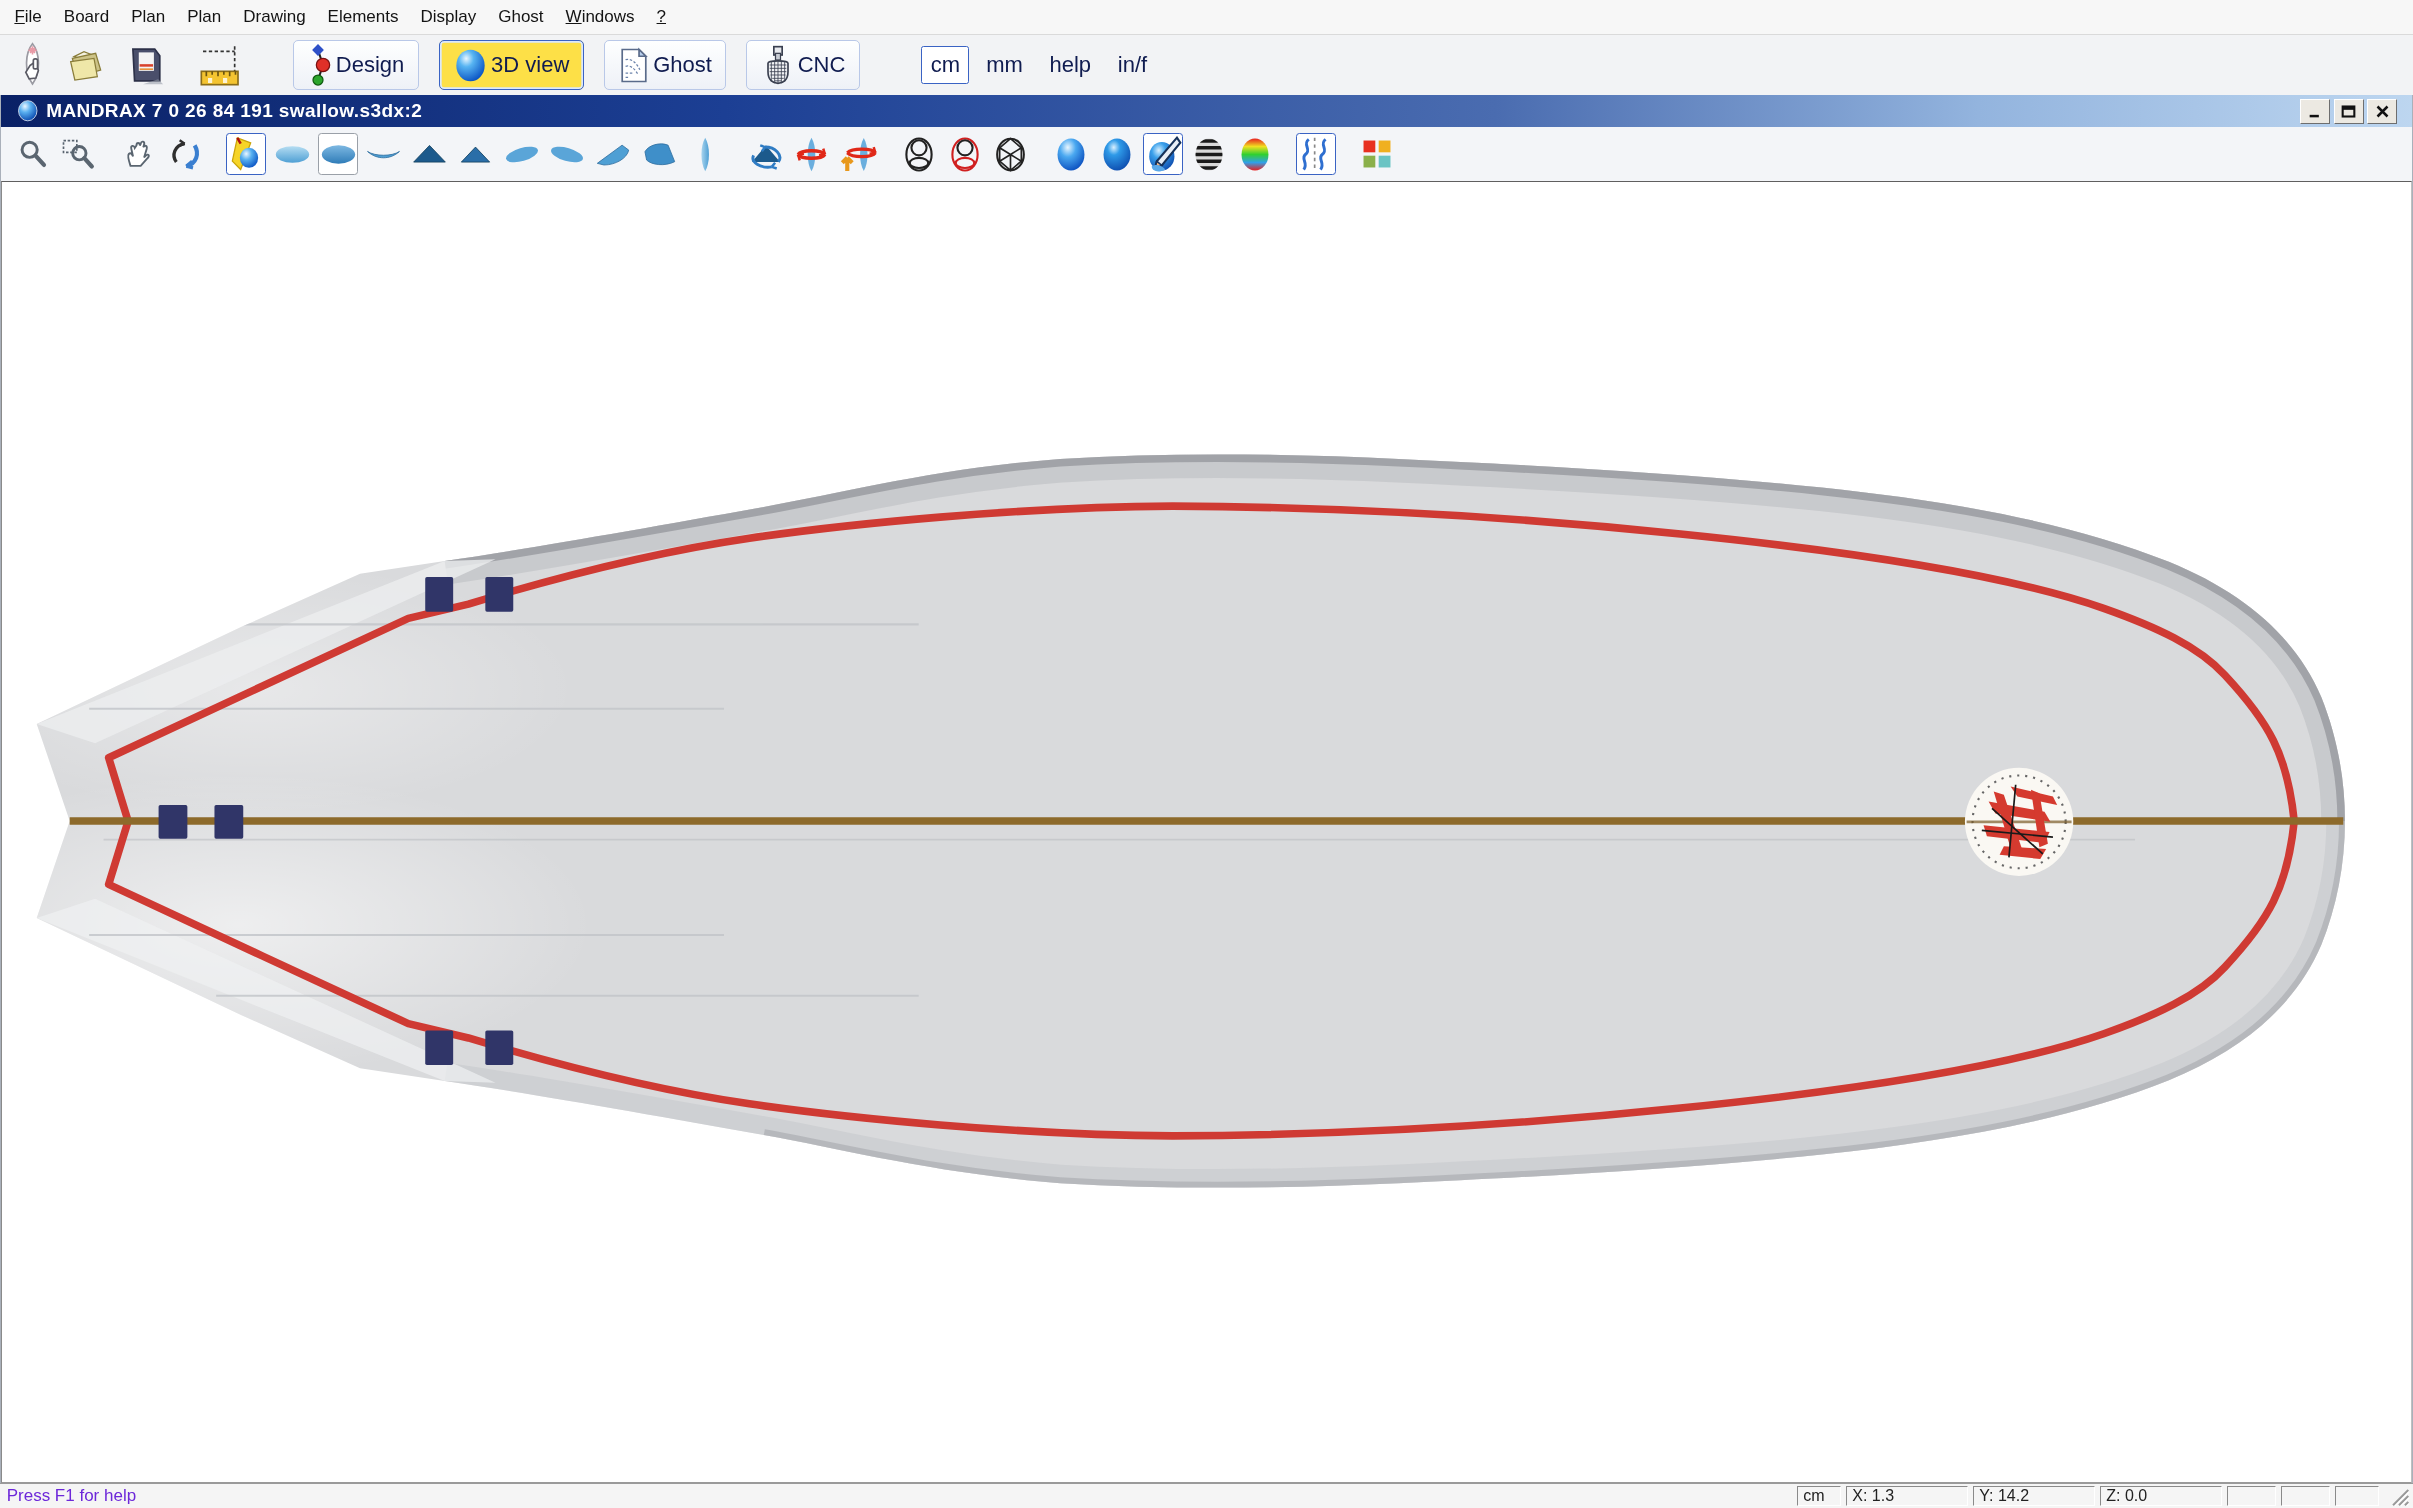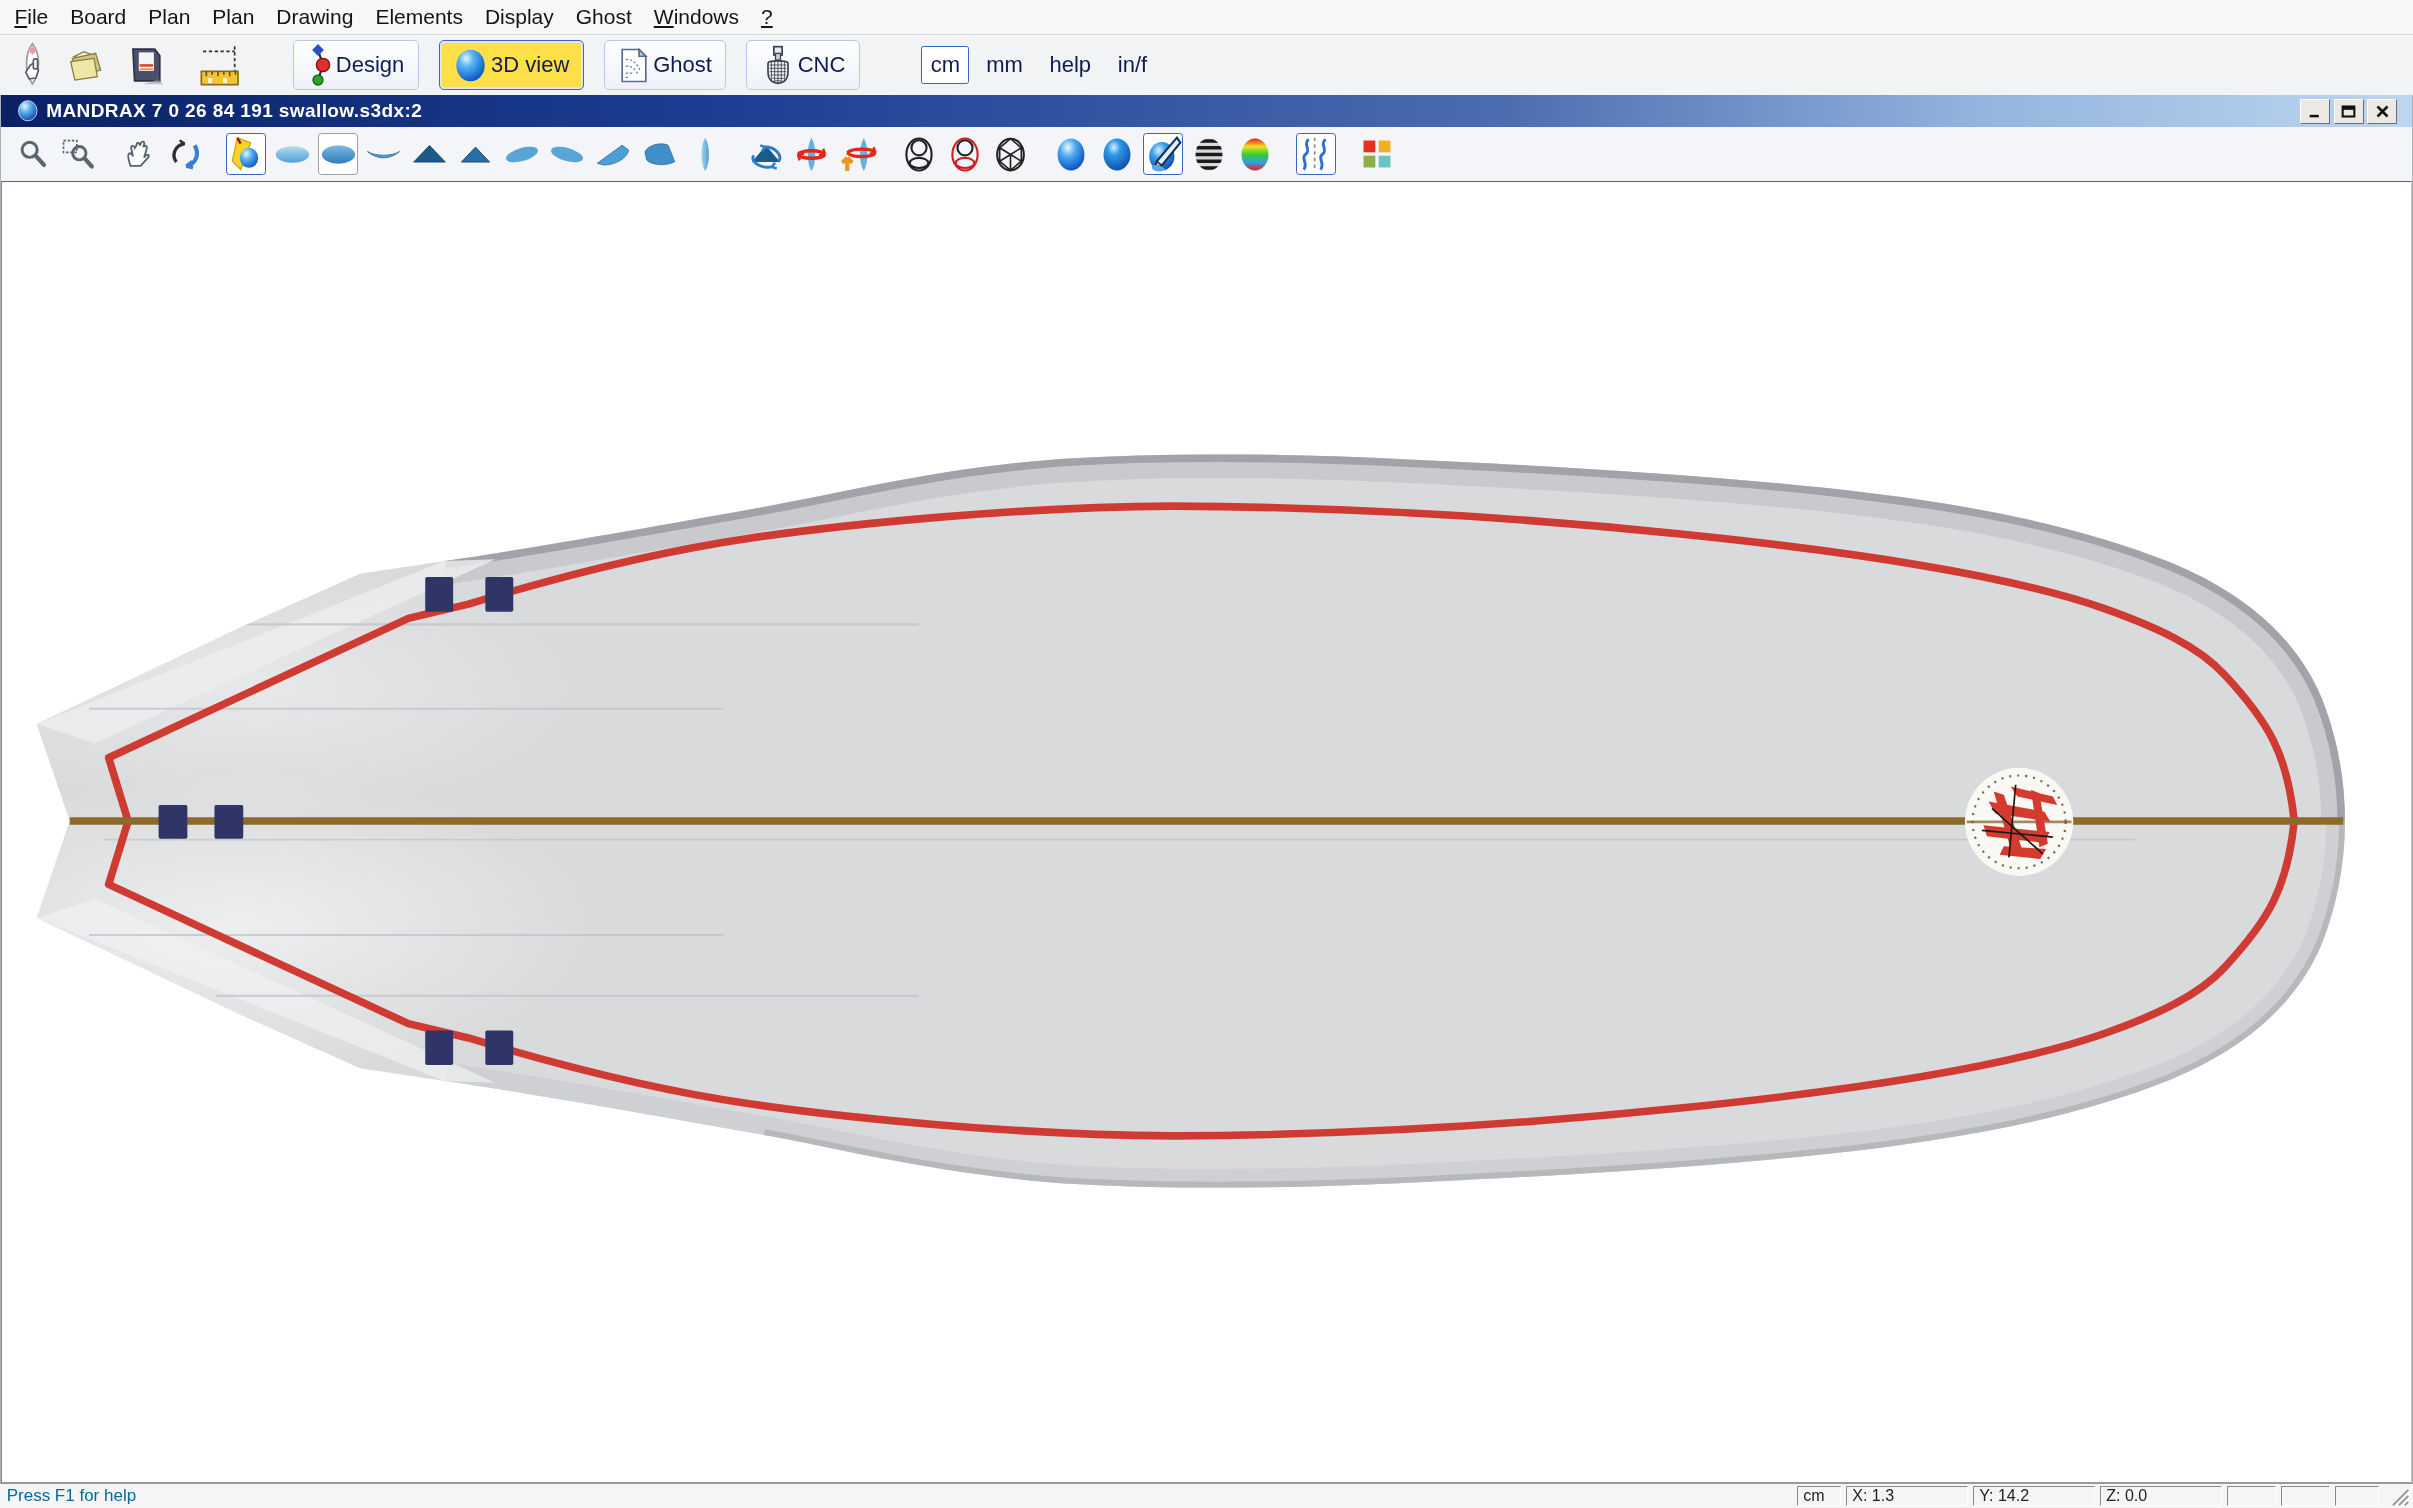--- a/index.html
+++ b/index.html
@@ -3,21 +3,21 @@
 <meta charset="utf-8">
 <style>
   * { margin:0; padding:0; box-sizing:border-box; }
   html,body { width:2413px; height:1508px; overflow:hidden; background:#ececec;
               font-family:"Liberation Sans", sans-serif; }
   .app { width:2413px; height:1508px; display:flex; flex-direction:column; background:#f0f0f0; }
 
   
   .menubar { height:35px; background:#f7f7f7; display:flex; align-items:center;
              padding-left:3.4px; border-bottom:0.8px solid #dadada; flex:0 0 auto; }
-  .menu-item { font-size:21px; color:#141414; padding:4.2px 11px; cursor:default; }
+  .menu-item { font-size:17px; color:#141414; padding:4.2px 11px; cursor:default; }
 
   
   .toolbar1 { height:60px; background:#f2f3f5; display:flex; align-items:center;
               padding-left:8.4px; flex:0 0 auto; }
   .tb1-icon { width:45px; height:50px; display:flex; align-items:center; justify-content:center; }
   .tb1-icon:nth-child(1){ margin-left:1.7px; }
   .tb1-icon + .tb1-icon { margin-left:11.7px; }
   .mode-btn { margin-left:20px; height:50px; border:1.7px solid #b9c8e8; border-radius:5px;
               background:linear-gradient(#feffff,#eef1f7); display:flex; align-items:center;
               gap:3px; padding:0 13.4px; font-size:22px; color:#101c50; }
@@ -50,21 +50,21 @@
 
   
   .canvas { flex:1 1 auto; background:#ffffff; border-top:1.7px solid #5f5f5f;
             border-left:1.7px solid #8a8a8a; border-right:0.8px solid #c0c0c0;
             border-bottom:0.8px solid #9a9a9a; min-height:0; position:relative; }
   .canvas svg.scene { width:100%; height:100%; display:block; }
 
   
   .statusbar { height:25px; flex:0 0 auto; background:#f5f5f5; border-top:0.8px solid #9a9a9a;
                display:flex; align-items:center; padding:0 3.4px 0 6.7px; }
-  .status-help { font-size:17px; color:#0369a1; }
+  .status-help { font-size:17px; color:#6d28d9; }
   .status-panels { margin-left:auto; display:flex; align-items:center; gap:5px; }
   .status-panel { height:20px; border:0.8px solid; border-color:#8a8a8a #ffffff #ffffff #8a8a8a;
                   font-size:16px; color:#222; padding:0 5px; display:flex; align-items:center;
                   background:#f5f5f5; }
   .sp-unit { width:44px; }
   .sp-coord { width:122px; }
   .sp-empty1 { width:49px; } .sp-empty2 { width:49px; } .sp-empty3 { width:44px; }
   .grip { width:22px; height:22px; margin-left:3.4px; }
 </style>
 </head>

